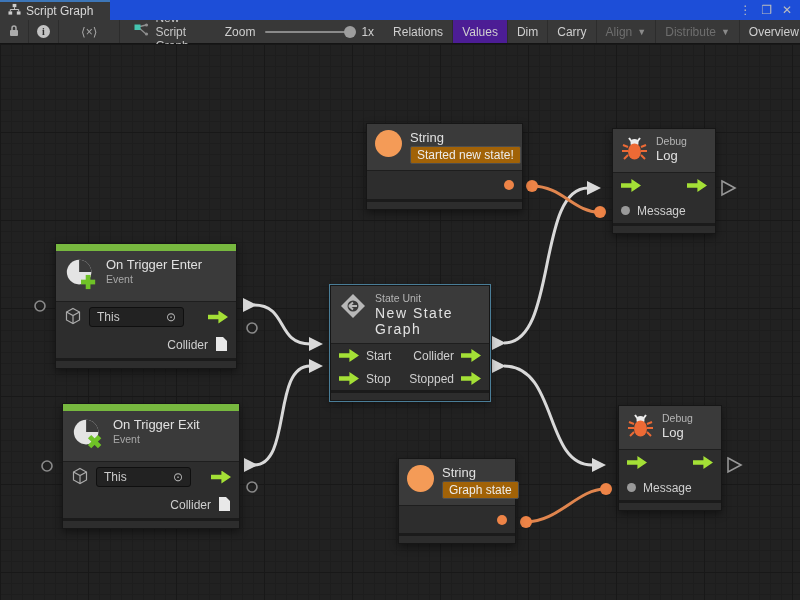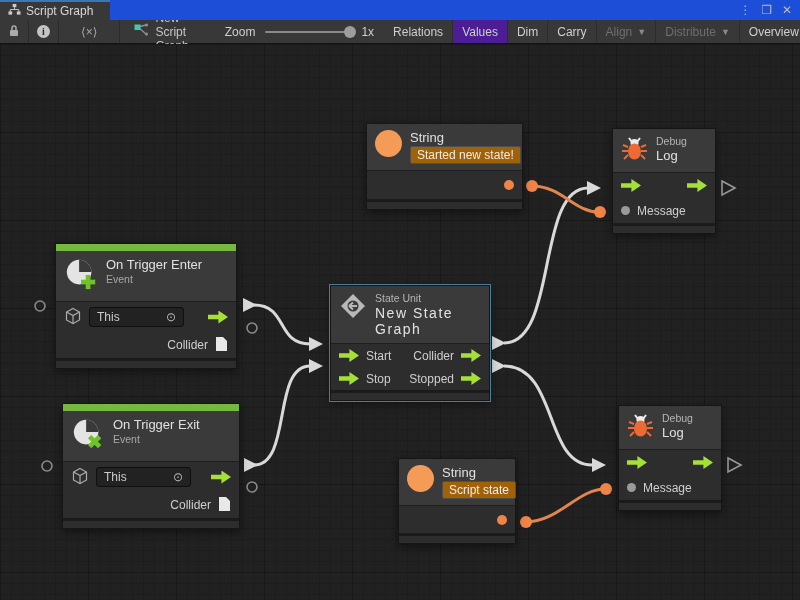--- a/index.html
+++ b/index.html
@@ -368,21 +368,21 @@
         </div>
       </div>
       <div class="nfoot"></div>
     </div>
 
     <div class="node" style="left:398px; top:414px; width:118px;">
       <div class="nhead">
         <span class="big-orange"></span>
         <div class="titles">
           <span class="ntitle">String</span>
-          <span class="vfield">Script state</span>
+          <span class="vfield">Graph state</span>
         </div>
       </div>
       <div class="nbody">
         <div class="prow" style="height:27px; justify-content:flex-end;">
           <span class="dot-orange"></span>
         </div>
       </div>
       <div class="nfoot"></div>
     </div>
 

